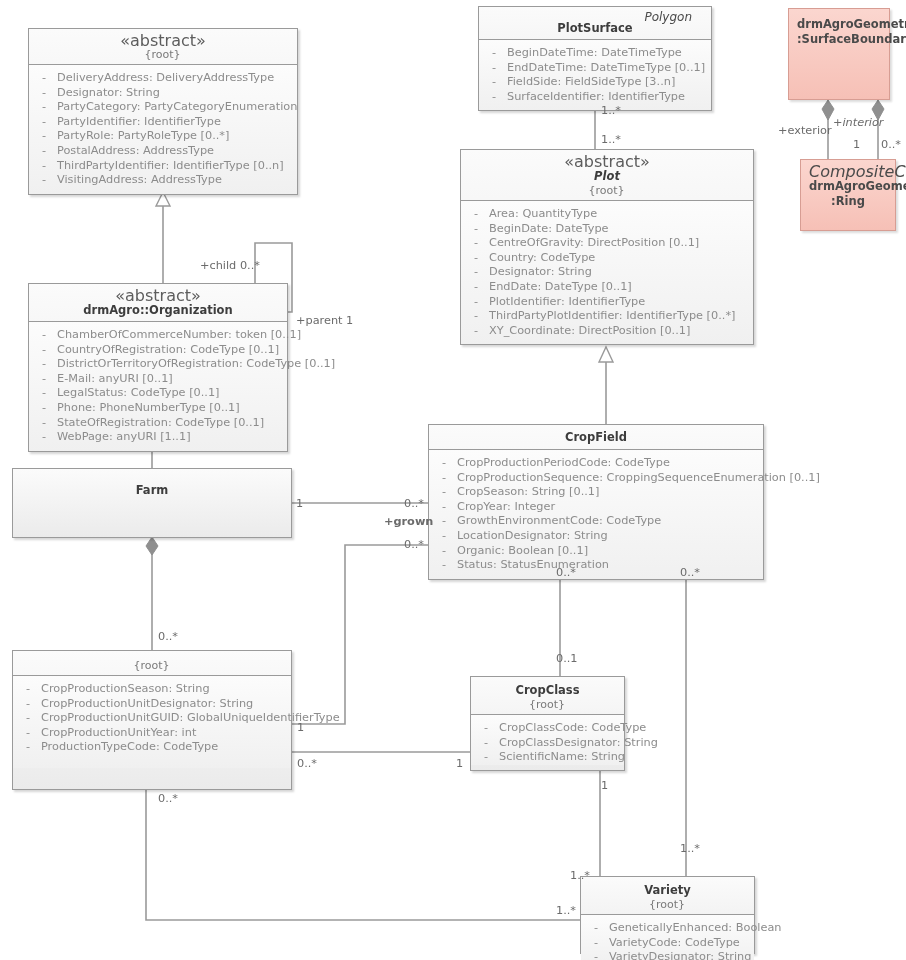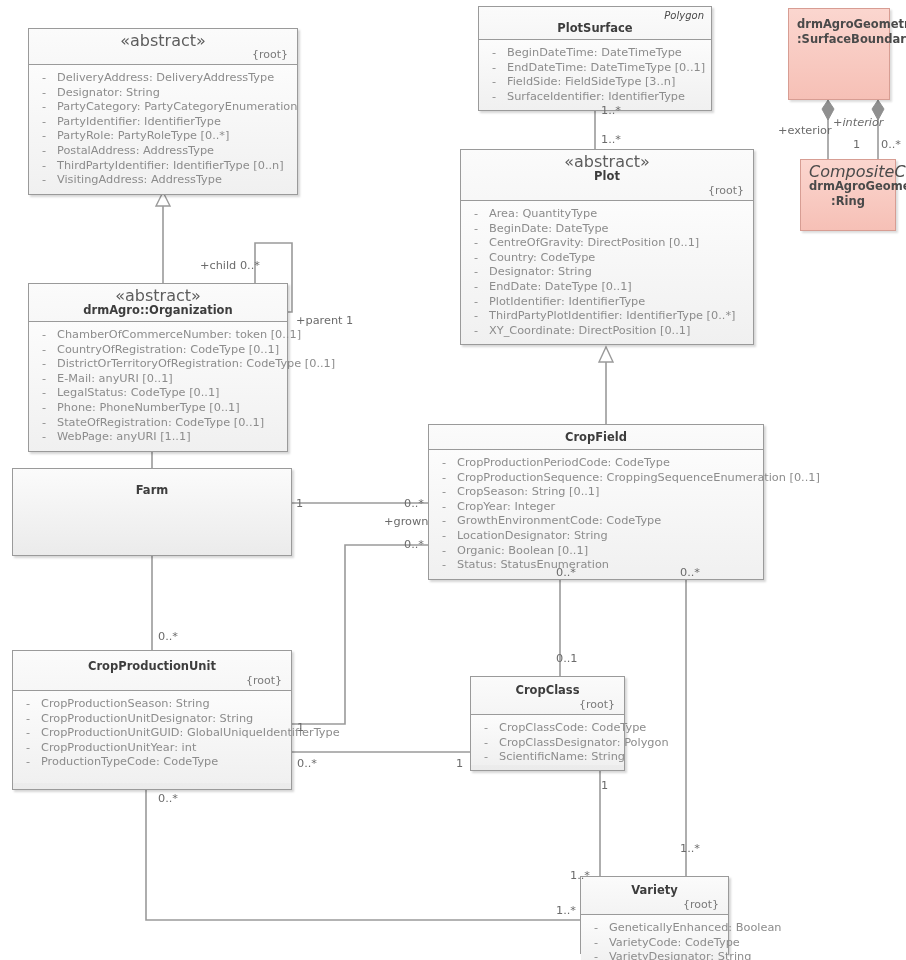--- a/index.html
+++ b/index.html
@@ -53,33 +53,33 @@
     color: #5d5d5d;
     line-height: 14px;
   }
   .cls-name {
     text-align: center;
     font-size: 11.5px;
     font-weight: bold;
     color: #3d3d3d;
     line-height: 15px;
   }
-  .cls-name.italic { }
+  .cls-name.italic { font-style: italic; }
   .root-tag {
-    text-align: right;
+    text-align: center;
     font-size: 11px;
     color: #7a7a7a;
     line-height: 13px;
     padding-right: 1px;
   }
   .corner-tag {
     position: absolute;
-    right: 7px;
+    right: 19px;
     top: 3px;
-    font-size: 10px;
+    font-size: 12px;
     font-style: italic;
     color: #4a4a4a;
   }
   .uml-body {
     box-sizing: border-box;
     padding: 6px 6px 6px 6px;
     background: linear-gradient(to bottom, #fcfcfc 0%, #f0f0f0 100%);
   }
   .attr {
     display: flex;
@@ -240,21 +240,21 @@
           <span class="vis">-</span>
           <span>StateOfRegistration: CodeType [0..1]</span>
         </div>
       <div class="attr">
           <span class="vis">-</span>
           <span>WebPage: anyURI [1..1]</span>
         </div>
     </div>
   </div>
 
-  <div class="uml-class" style="left:12px; top:468px; width:280px; height:88px;">
+  <div class="uml-class" style="left:12px; top:468px; width:280px; height:70px;">
     <div class="uml-head" style="padding-top:14px;">
       <div class="cls-name">Farm</div>
     </div>
   </div>
 
   <div class="uml-class has-body" style="left:478px; top:6px; width:234px;">
     <div class="uml-head" style="padding-top:14px;">
       <div class="corner-tag">Polygon</div>
       <div class="cls-name">PlotSurface</div>
     </div>
@@ -359,21 +359,20 @@
         </div>
       <div class="attr">
           <span class="vis">-</span>
           <span>Status: StatusEnumeration</span>
         </div>
     </div>
   </div>
 
   <div class="uml-class has-body" style="left:12px; top:650px; width:280px; height:140px;">
     <div class="uml-head" style="padding-top:8px;">
-      <div class="cls-name">CropProductionUnit</div>
       <div class="root-tag">{root}</div>
     </div>
     <div class="uml-body" style="height:92px;">
       <div class="attr">
           <span class="vis">-</span>
           <span>CropProductionSeason: String</span>
         </div>
       <div class="attr">
           <span class="vis">-</span>
           <span>CropProductionUnitDesignator: String</span>
@@ -398,30 +397,30 @@
       <div class="cls-name">CropClass</div>
       <div class="root-tag">{root}</div>
     </div>
     <div class="uml-body" style="height:50px;">
       <div class="attr">
           <span class="vis">-</span>
           <span>CropClassCode: CodeType</span>
         </div>
       <div class="attr">
           <span class="vis">-</span>
-          <span>CropClassDesignator: Polygon</span>
+          <span>CropClassDesignator: String</span>
         </div>
       <div class="attr">
           <span class="vis">-</span>
           <span>ScientificName: String</span>
         </div>
     </div>
   </div>
 
-  <div class="uml-class has-body" style="left:580px; top:876px; width:149px; height:78px;">
+  <div class="uml-class has-body" style="left:580px; top:876px; width:175px; height:78px;">
     <div class="uml-head" style="padding-top:6px;">
       <div class="cls-name">Variety</div>
       <div class="root-tag">{root}</div>
     </div>
     <div class="uml-body" style="height:50px;">
       <div class="attr">
           <span class="vis">-</span>
           <span>GeneticallyEnhanced: Boolean</span>
         </div>
       <div class="attr">
@@ -451,21 +450,21 @@
   </div>
 
   <div class="elabel" style="left:200px; top:260px;">+child 0..*</div>
   <div class="elabel" style="left:296px; top:315px;">+parent 1</div>
 
   <div class="elabel" style="left:601px; top:105px;">1..*</div>
   <div class="elabel" style="left:601px; top:134px;">1..*</div>
 
   <div class="elabel" style="left:296px; top:498px;">1</div>
   <div class="elabel" style="left:404px; top:498px;">0..*</div>
-  <div class="elabel" style="left:384px; top:516px;">+grown</div>
+  <div class="elabel" style="left:384px; top:516px;font-weight:bold;">+grown</div>
   <div class="elabel" style="left:404px; top:539px;">0..*</div>
 
   <div class="elabel" style="left:158px; top:631px;">0..*</div>
   <div class="elabel" style="left:158px; top:793px;">0..*</div>
   <div class="elabel" style="left:297px; top:722px;">1</div>
   <div class="elabel" style="left:297px; top:758px;">0..*</div>
   <div class="elabel" style="left:456px; top:758px;">1</div>
 
   <div class="elabel" style="left:556px; top:567px;">0..*</div>
   <div class="elabel" style="left:556px; top:653px;">0..1</div>

